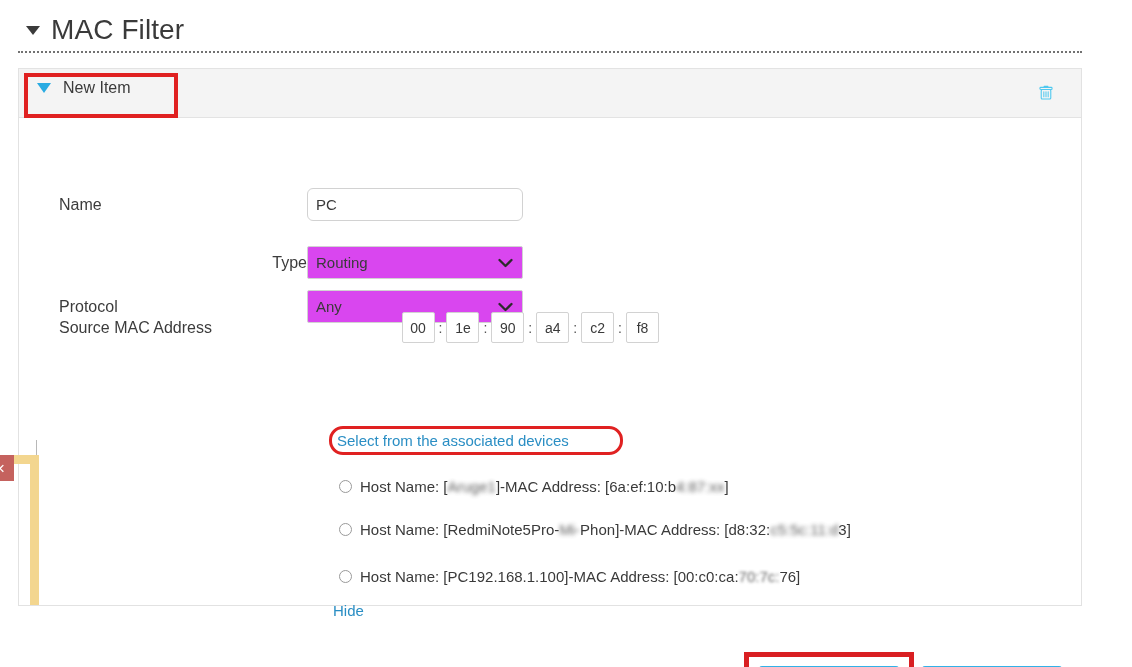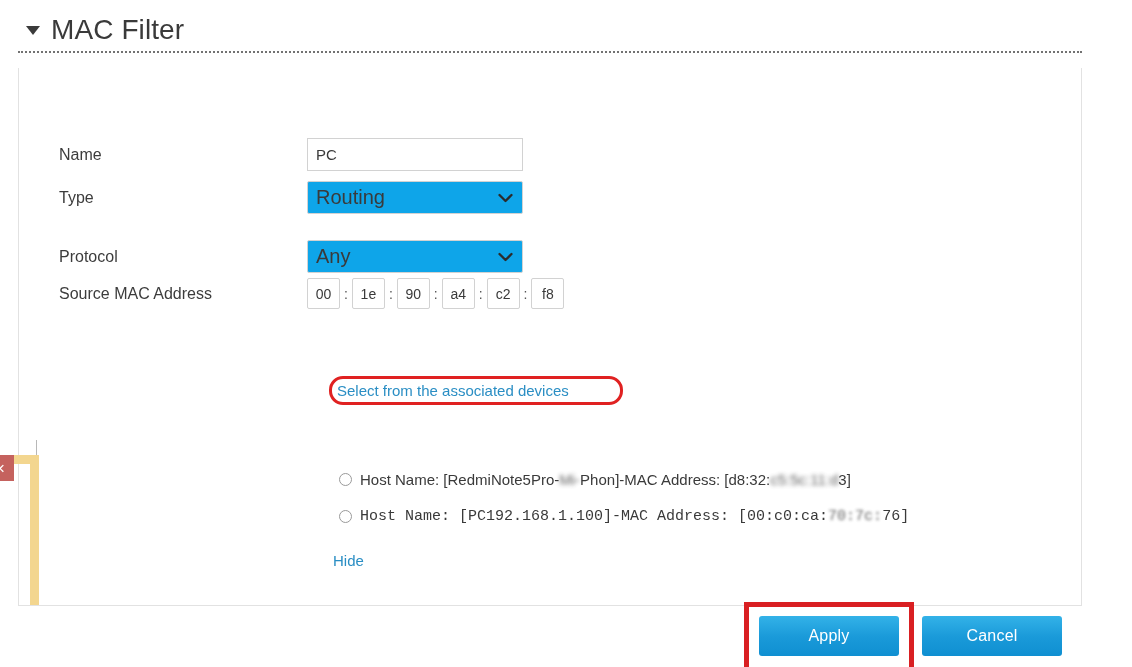--- a/index.html
+++ b/index.html
@@ -140,44 +140,44 @@
     width: 248px;
     font-size: 16px;
     color: #3c3c3c;
     white-space: nowrap;
   }
 
   .txt-input {
     width: 216px;
     height: 33px;
     border: 1px solid #d2d2d2;
-    border-radius: 0;
+    border-radius: 6px;
     background: #fff;
     font-family: "Liberation Sans", sans-serif;
     font-size: 15px;
     color: #3a3a3a;
     padding: 0 8px;
     outline: none;
   }
 
   .sel-wrap {
     position: relative;
     width: 216px;
     height: 33px;
   }
   .sel-box {
     width: 216px;
     height: 33px;
     border: 1px solid #d2d2d2;
     border-radius: 2px;
-    background: #0ea5e9;
+    background: #d946ef;
     display: flex;
     align-items: center;
     padding: 0 8px;
-    font-size: 20px;
+    font-size: 15px;
     color: #3a3a3a;
     cursor: pointer;
   }
   .chev {
     position: absolute;
     right: 10px;
     top: 50%;
     transform: translateY(-50%);
     pointer-events: none;
   }
@@ -345,49 +345,65 @@
 <div id="page">
 
   <div class="section-header">
     <span class="caret-dark"></span>
     <span class="section-title">MAC Filter</span>
   </div>
   <div class="dotted-divider"></div>
 
   <div class="panel">
 
+    <div class="panel-head">
+      <div class="newitem-wrap">
+        <span class="caret-blue"></span>
+        <span class="newitem-label">New Item</span>
+      </div>
+      <div class="hl-newitem"></div>
+
+      <button class="trash-btn">
+        <svg width="22" height="24" viewBox="0 0 22 24">
+          <rect x="3.5" y="6.5" width="15" height="15" rx="1.6" fill="none" stroke="#4ec8ef" stroke-width="1.7"></rect>
+          <rect x="1.5" y="3.2" width="19" height="3.2" rx="1.2" fill="none" stroke="#4ec8ef" stroke-width="1.7"></rect>
+          <path d="M8 1.6 h6" fill="none" stroke="#4ec8ef" stroke-width="1.7" stroke-linecap="round"></path>
+          <path d="M7.6 10 v8 M11 10 v8 M14.4 10 v8" stroke="#4ec8ef" stroke-width="1.6" stroke-linecap="round"></path>
+        </svg>
+      </button>
+    </div>
 
     <div class="panel-body">
 
       <div class="form-row" style="top:70px;">
         <span class="form-label">Name</span>
         <input class="txt-input" type="text" value="PC" style="">
       </div>
 
-      <div class="form-row" style="top:113px;">
+      <div class="form-row" style="top:128px;text-align:right;">
         <span class="form-label">Type</span>
         <div class="sel-wrap">
           <div class="sel-box">Routing</div>
           <svg class="chev" width="15" height="10" viewBox="0 0 15 10">
             <path d="M1.5 2 L7.5 8 L13.5 2" fill="none" stroke="#2b2b2b" stroke-width="2.3" stroke-linecap="round" stroke-linejoin="round"></path>
           </svg>
         </div>
       </div>
 
       <div class="form-row" style="top:156px;margin-top:16px;">
         <span class="form-label">Protocol</span>
         <div class="sel-wrap">
           <div class="sel-box">Any</div>
           <svg class="chev" width="15" height="10" viewBox="0 0 15 10">
             <path d="M1.5 2 L7.5 8 L13.5 2" fill="none" stroke="#2b2b2b" stroke-width="2.3" stroke-linecap="round" stroke-linejoin="round"></path>
           </svg>
         </div>
       </div>
 
-      <div class="form-row" style="top:210px; width:600px;">
+      <div class="form-row" style="top:194px; width:600px;justify-content:space-between;">
         <span class="form-label">Source MAC Address</span>
         <div class="mac-group">
           <input class="mac-cell" type="text" value="00" style="">
           <span class="mac-sep">:</span>
           <input class="mac-cell" type="text" value="1e" style="">
           <span class="mac-sep">:</span>
           <input class="mac-cell" type="text" value="90" style="">
           <span class="mac-sep">:</span>
           <input class="mac-cell" type="text" value="a4" style="">
           <span class="mac-sep">:</span>
@@ -395,27 +411,31 @@
           <span class="mac-sep">:</span>
           <input class="mac-cell" type="text" value="f8" style="">
         </div>
       </div>
 
       <div class="assoc-link-wrap">
         <span class="assoc-link">Select from the associated devices</span>
         <span class="hl-link"></span>
       </div>
 
+      <div class="radio-row" style="top:360px;">
+        <span class="radio-circle"></span>
+        <span class="radio-text"><span>Host Name: [</span><span class="blur-seg">Aruge1</span><span>]-MAC Address: [</span><span>6a:ef:10:b</span><span class="blur-seg">4:87:xx</span><span>]</span></span>
+      </div>
 
       <div class="radio-row" style="top:403px;">
         <span class="radio-circle"></span>
         <span class="radio-text"><span>Host Name: [</span><span>RedmiNote5Pro-</span><span class="blur-seg">Mi-</span><span>Phon</span><span>]-MAC Address: [</span><span>d8:32:</span><span class="blur-seg">c5:5c:11:d</span><span>3]</span></span>
       </div>
 
-      <div class="radio-row" style="top:440px;font-family:Liberation Mono, monospace;">
+      <div class="radio-row" style="top:450px;">
         <span class="radio-circle"></span>
         <span class="radio-text"><span>Host Name: [</span><span>PC192.168.1.100</span><span>]-MAC Address: [</span><span>00:c0:ca:</span><span class="blur-lite">70:7c:</span><span>76]</span></span>
       </div>
 
       <span class="hide-link">Hide</span>
 
       <button class="btn btn-apply">Apply</button>
       <button class="btn btn-cancel">Cancel</button>
       <div class="hl-apply"></div>
 

